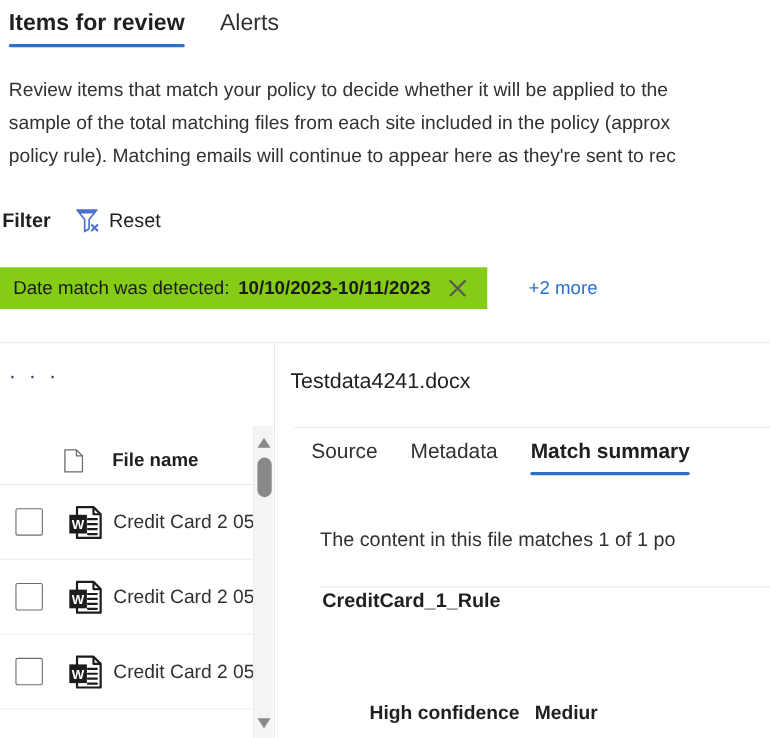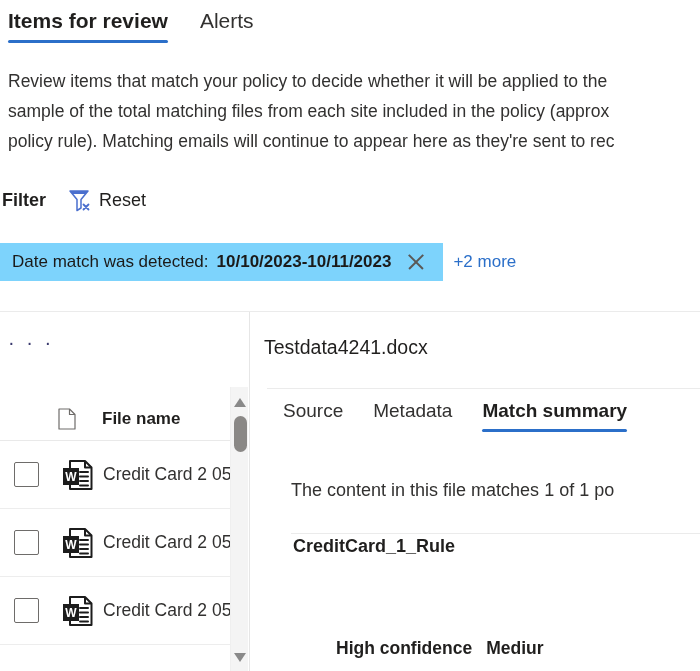--- a/index.html
+++ b/index.html
@@ -94,21 +94,21 @@
   
   .chiprow {
     position: absolute;
     top: 243px; left: 0;
     width: 700px;
     height: 38px;
     display: flex;
     align-items: stretch;
   }
   .chip {
-    background: #7dd3fc;
+    background: #84cc16;
     display: flex;
     align-items: center;
     padding: 0 10px 0 12px;
     height: 38px;
     box-sizing: border-box;
     cursor: pointer;
   }
   .chip-label {
     font-size: 17px;
     color: #1b1a19;
@@ -134,21 +134,21 @@
     position: absolute;
     left: 1px; top: 10px;
     width: 20px; height: 1.6px;
     background: #5a5856;
   }
   .chip-close::before { transform: rotate(45deg); }
   .chip-close::after  { transform: rotate(-45deg); }
   .more-link {
     font-size: 17px;
     color: #2b6fc9;
-    margin-left: 10px;
+    margin-left: 37px;
     align-self: center;
     white-space: nowrap;
     cursor: pointer;
   }
 
   
   .content {
     position: absolute;
     top: 311px; left: 0;
     width: 700px;

